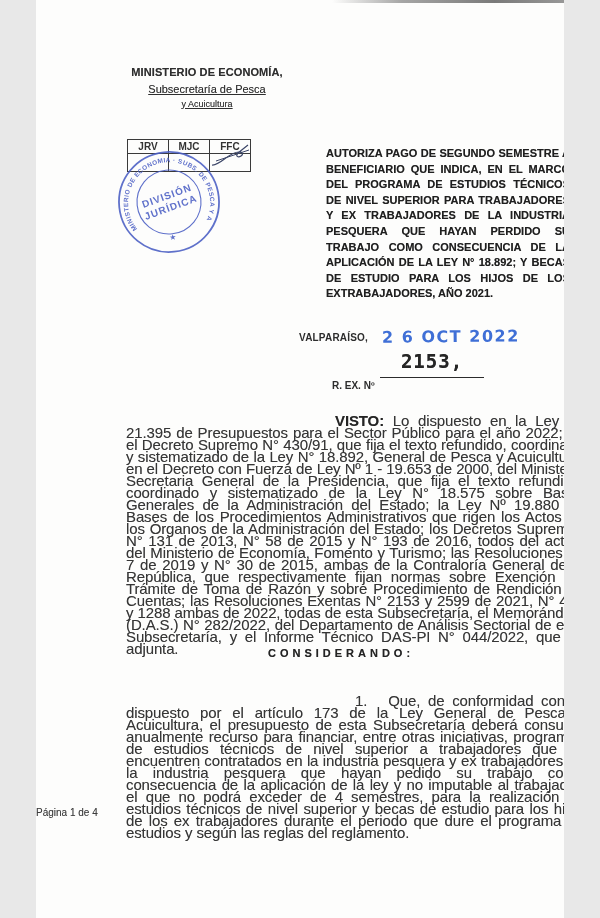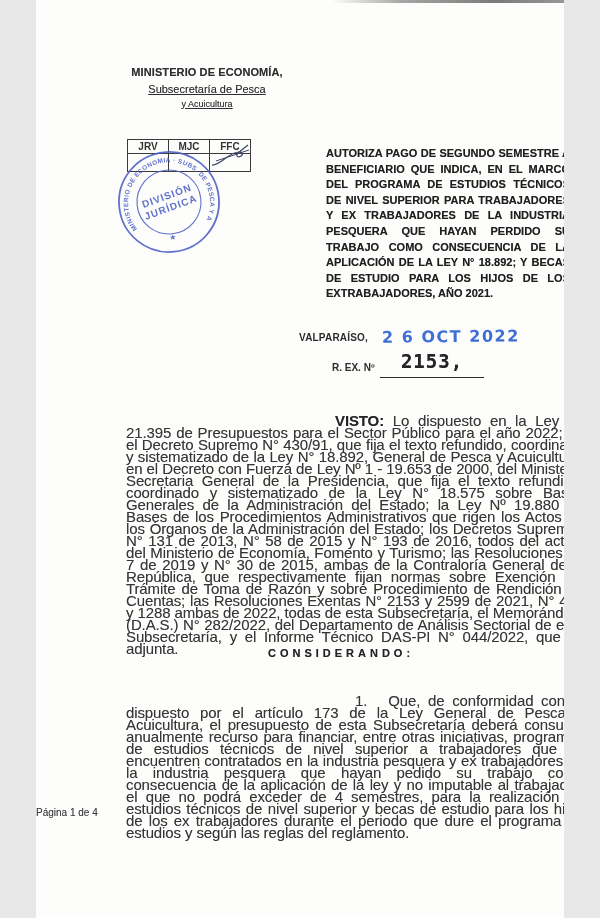--- a/index.html
+++ b/index.html
@@ -49,21 +49,21 @@
     text-shadow:0 0 .4px rgba(20,20,20,.5);
   }
   
   .city-label{position:absolute;left:263px;top:332px;font-size:10px;font-weight:bold;color:#2d2d2d;letter-spacing:.2px;}
   .date-stamp{
     position:absolute;left:346px;top:327px;
     font-size:16px;font-weight:bold;letter-spacing:1.5px;
     transform:rotate(-.6deg);
     font-family:"DejaVu Sans",sans-serif;
   }
-  .rex-label{position:absolute;left:296px;top:362px;font-size:10px;font-weight:bold;color:#2d2d2d;}
+  .rex-label{position:absolute;left:296px;top:380px;font-size:10px;font-weight:bold;color:#2d2d2d;}
   .rex-underline{
     position:absolute;left:344px;top:350px;width:104px;height:27px;
     border-bottom:1.6px solid #2b2b2b;text-align:center;
   }
   .rex-num{
     font-family:"DejaVu Sans Mono",monospace;
     font-size:19px;font-weight:bold;color:#252525;letter-spacing:1px;
     text-shadow:0 0 .5px rgba(20,20,20,.6);
   }
   

